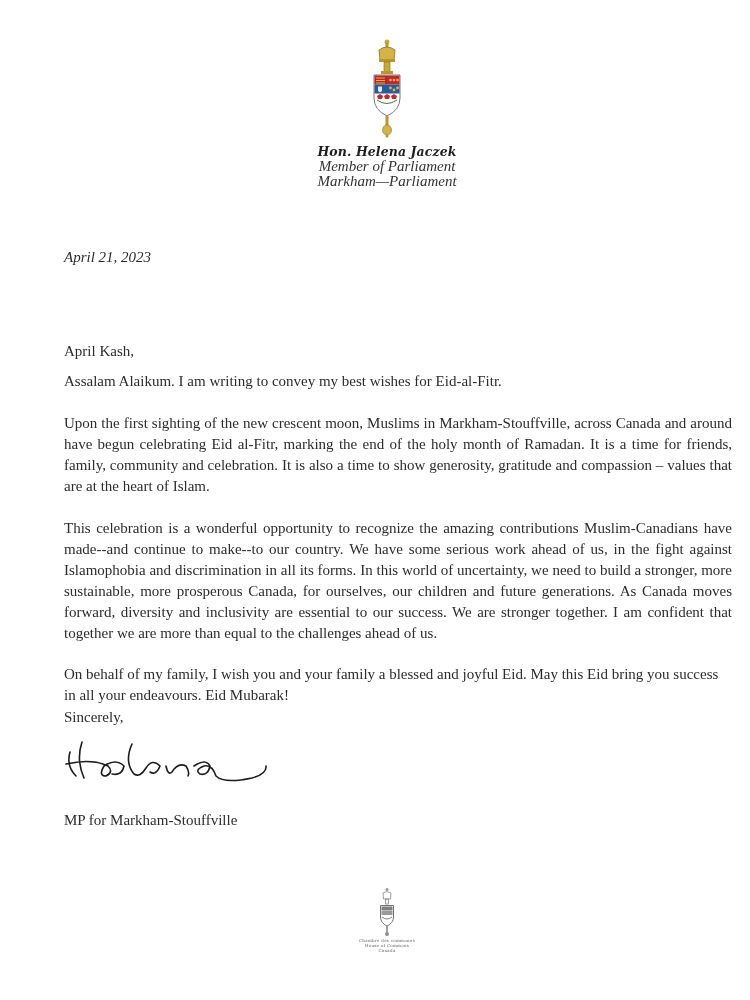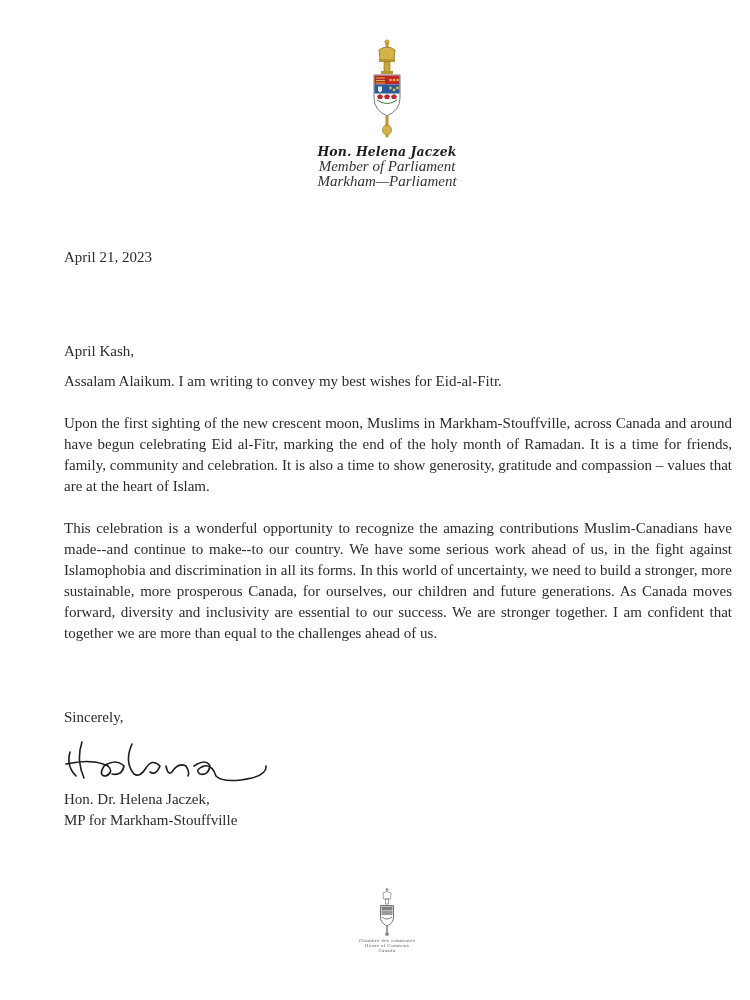--- a/index.html
+++ b/index.html
@@ -53,21 +53,21 @@
     .text {
       position: absolute;
       left: 52px;
       width: 668px;
       font-family: "Liberation Serif", "DejaVu Serif", serif;
       font-size: 15px;
       line-height: 21px;
       color: #2c2c2c;
     }
     .justify { text-align: justify; }
-    .date { top: 247px; }
+    .date { top: 247px; font-style: italic; }
     .salutation { top: 341px; }
     .p1 { top: 371px; }
     .p2 { top: 413px; }
     .p3 { top: 518px; }
     .p4 { top: 664px; }
     .closing { top: 707px; }
     .signature {
       position: absolute;
       left: 50px;
       top: 736px;
@@ -144,30 +144,30 @@
     <div class="lh-line">Markham—Parliament</div>
   </div>
 
   <div class="text date">April 21, 2023</div>
 
   <div class="text salutation">April Kash,</div>
 
   <div class="text p2 justify">Upon the first sighting of the new crescent moon, Muslims in Markham-Stouffville, across Canada and around have begun celebrating Eid al-Fitr, marking the end of the holy month of Ramadan. It is a time for friends, family, community and celebration. It is also a time to show generosity, gratitude and compassion – values that are at the heart of Islam.</div>
   <div class="text p1">Assalam Alaikum. I am writing to convey my best wishes for Eid-al-Fitr.</div>
   <div class="text p3 justify">This celebration is a wonderful opportunity to recognize the amazing contributions Muslim-Canadians have made--and continue to make--to our country. We have some serious work ahead of us, in the fight against Islamophobia and discrimination in all its forms. In this world of uncertainty, we need to build a stronger, more sustainable, more prosperous Canada, for ourselves, our children and future generations. As Canada moves forward, diversity and inclusivity are essential to our success. We are stronger together. I am confident that together we are more than equal to the challenges ahead of us.</div>
+  <div class="text p4">On behalf of my family, I wish you and your family a blessed and joyful Eid. May this Eid bring you success in all your endeavours. Eid Mubarak!</div>
 
   <div class="text closing">Sincerely,</div>
 
   <svg class="signature" viewBox="0 0 220 52">
     <path d="M8 16 Q4 30 14 40 M20 6 Q14 24 22 42 M4 28 Q30 22 46 30 Q52 36 44 40 Q36 40 42 30 Q54 22 62 30 Q60 40 50 38
              M70 8 Q62 26 72 38 Q78 42 84 32 Q90 22 98 30 Q94 40 88 36 M104 30 Q106 40 110 36 Q116 26 124 30 Q128 36 126 40
              M132 30 Q144 22 148 30 Q146 40 138 38 Q132 34 142 30 Q150 28 154 40 Q162 48 190 42 Q205 38 204 30" fill="none" stroke="#1c1c1c" stroke-width="1.6" stroke-linecap="round" stroke-linejoin="round"></path>
   </svg>
 
-  <div class="text sig-name">Hon. Dr. Helena Jaczek,</div>
   <div class="text sig-title">MP for Markham-Stouffville</div>
 
   <div class="footer">
     <svg class="footer-mace" viewBox="0 0 40 100">
       <circle cx="20" cy="5" r="3" fill="#777"></circle>
       <path d="M12 12 Q20 6 28 12 L27 24 L13 24 Z" fill="none" stroke="#555" stroke-width="1.5"></path>
       <rect x="17" y="24" width="6" height="10" fill="none" stroke="#555" stroke-width="1.5"></rect>
       <path d="M7 37 L33 37 L33 60 Q33 72 20 78 Q7 72 7 60 Z" fill="none" stroke="#444" stroke-width="2"></path>
       <rect x="9" y="39" width="22" height="8" fill="#555"></rect>
       <rect x="9" y="48" width="22" height="8" fill="#777"></rect>

